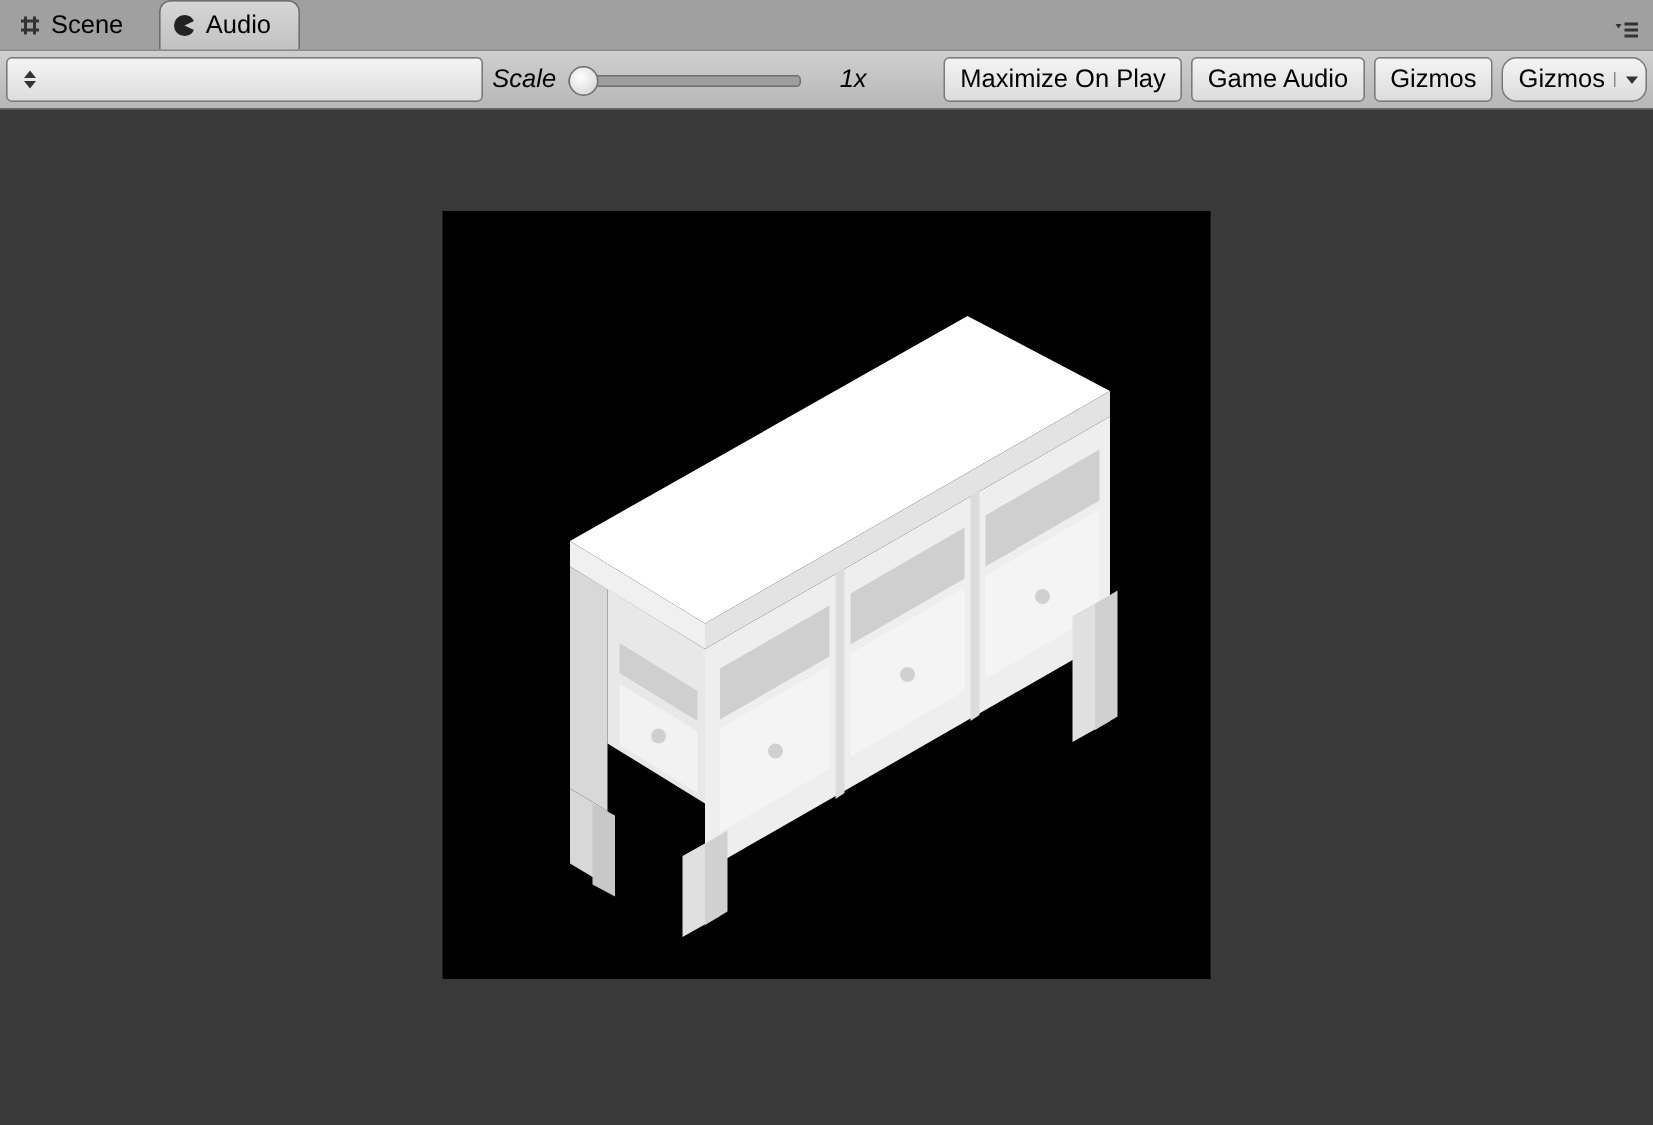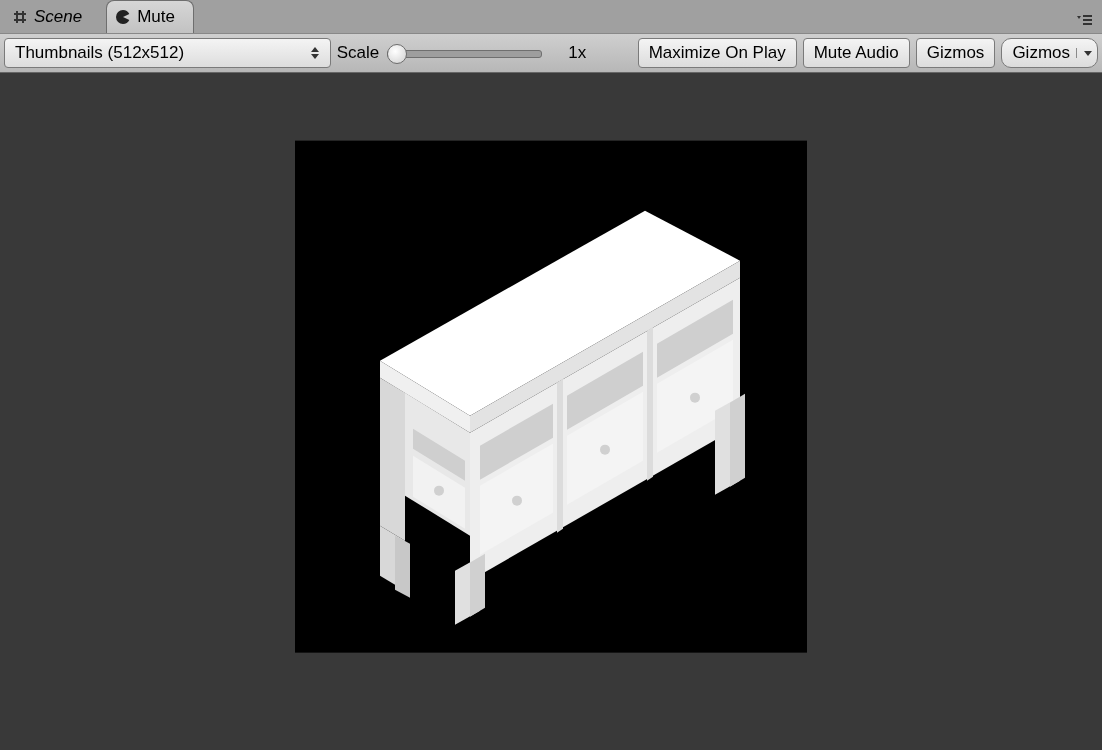--- a/index.html
+++ b/index.html
@@ -28,21 +28,20 @@
     align-items: center;
     gap: 6px;
     padding: 4px 18px 4px 8px;
     height: 24px;
     font-size: 17px;
     color: #000;
     cursor: pointer;
   }
   .tab.inactive {
     background: transparent;
-    font-style: italic;
   }
   .tab.active {
     background: linear-gradient(#d6d6d6, #c2c2c2);
     border: 1px solid #6e6e6e;
     border-bottom: none;
     border-radius: 8px 8px 0 0;
     margin-left: 6px;
   }
   .tab-icon { display: inline-flex; }
   .tab-strip .ctx-btn {
@@ -81,20 +80,21 @@
     display: inline-flex;
     flex-direction: column;
     line-height: 0;
   }
 
   .scale-group {
     display: flex;
     align-items: flex-end;
     gap: 8px;
     flex: 0 0 295px;
+    font-style: italic;
   }
   .scale-group .lbl { color: #000; }
   .slider {
     position: relative;
     width: 155px;
     height: 20px;
   }
   .slider-track {
     position: absolute;
     top: 50%;
@@ -176,37 +176,36 @@
     </span>
     <span>Scene</span>
   </div>
 
   <div class="tab active">
     <span class="tab-icon">
       <svg width="16" height="16" viewBox="0 0 16 16">
         <path d="M8 1 A7 7 0 1 0 8 15 A7 7 0 0 0 14.3 11 L8 8 L14.3 5 A7 7 0 0 0 8 1 Z" fill="#222"></path>
       </svg>
     </span>
-    <span>Mute</span>
+    <span>Audio</span>
   </div>
 
   <span class="ctx-btn">
     <svg width="18" height="12" viewBox="0 0 18 12">
       <polygon points="3,2 7,2 5,5" fill="#333"></polygon>
       <line x1="9" y1="2" x2="18" y2="2" stroke="#333" stroke-width="2"></line>
       <line x1="9" y1="6" x2="18" y2="6" stroke="#333" stroke-width="2"></line>
       <line x1="9" y1="10" x2="18" y2="10" stroke="#333" stroke-width="2"></line>
     </svg>
   </span>
 </div>
 
 <div class="toolbar">
 
   <div class="popup-field">
-    <span>Thumbnails (512x512)</span>
     <span class="popup-arrows">
       <svg width="10" height="14" viewBox="0 0 10 14">
         <polygon points="5,1 9,6 1,6" fill="#333"></polygon>
         <polygon points="5,13 9,8 1,8" fill="#333"></polygon>
       </svg>
     </span>
   </div>
 
   <div class="scale-group">
     <span class="lbl">Scale</span>
@@ -215,21 +214,21 @@
       <div class="slider-thumb"></div>
     </div>
     <span class="scale-val">1x</span>
   </div>
 
   <div class="btn">
     <span>Maximize On Play</span>
   </div>
 
   <div class="btn">
-    <span>Mute Audio</span>
+    <span>Game Audio</span>
   </div>
 
   <div class="btn">
     <span>Gizmos</span>
   </div>
 
   <div class="btn gizmo-btn">
     <span>Gizmos</span>
     <span class="gizmo-drop">
       <svg width="10" height="10" viewBox="0 0 10 10">

